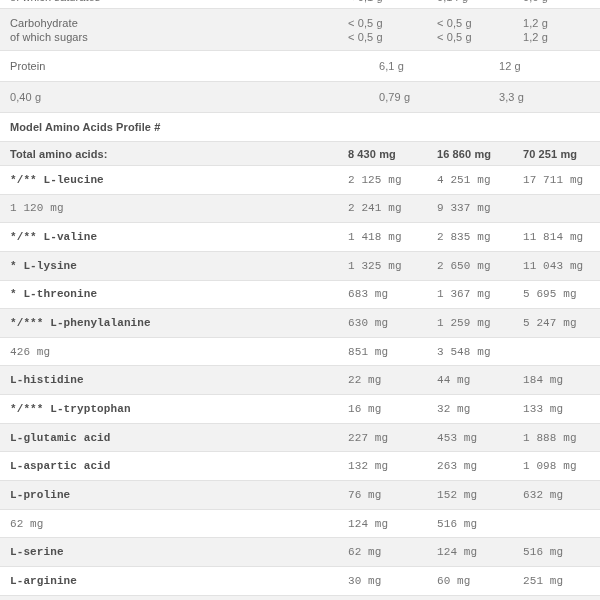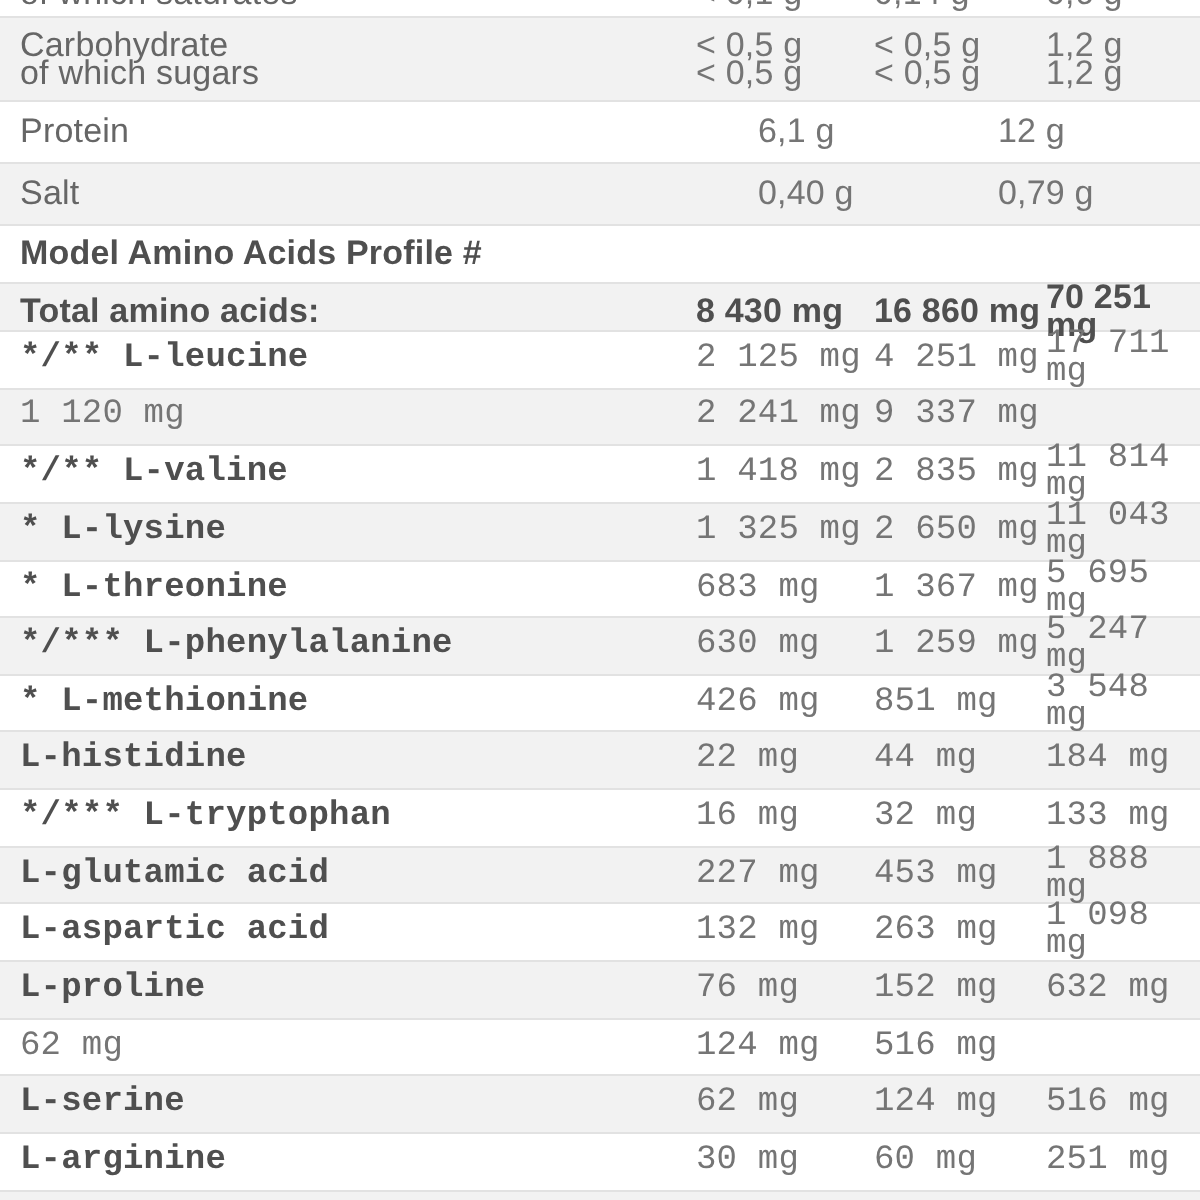--- a/index.html
+++ b/index.html
@@ -18,21 +18,21 @@
   .ntable {
     width: 600px;
   }
   .row {
     display: grid;
     grid-template-columns: 338px 89px 86px 1fr;
     align-items: center;
     padding-left: 10px;
     box-sizing: border-box;
     border-bottom: 1px solid #e2e2e2;
-    font-size: 17px;
+    font-size: 11px;
     line-height: 14px;
     color: #666666;
     background: #ffffff;
     letter-spacing: 0.1px;
   }
   .row.shaded { background: #f2f2f2; }
 
   .row .label { color: #666666; }
   .row .val   { color: #757575; }
 
@@ -86,21 +86,20 @@
           <div>1,2 g</div>
         </div>
       </div>
       <div class="row nutrient">
         <div class="label">Protein</div>
         <div class="val">6,1 g</div>
         <div class="val">12 g</div>
         <div class="val">51 g</div>
       </div>
       <div class="row nutrient shaded">
-        <div class="label">Salt</div>
         <div class="val">0,40 g</div>
         <div class="val">0,79 g</div>
         <div class="val">3,3 g</div>
       </div>
       <div class="row section">
         <div class="label">Model Amino Acids Profile #</div>
         <div class="val"></div>
         <div class="val"></div>
         <div class="val"></div>
       </div>
@@ -139,21 +138,20 @@
         <div class="val">1 367 mg</div>
         <div class="val">5 695 mg</div>
       </div>
       <div class="row amino shaded">
         <div class="label">*/*** L-phenylalanine</div>
         <div class="val">630 mg</div>
         <div class="val">1 259 mg</div>
         <div class="val">5 247 mg</div>
       </div>
       <div class="row amino">
-        <div class="label">* L-methionine</div>
         <div class="val">426 mg</div>
         <div class="val">851 mg</div>
         <div class="val">3 548 mg</div>
       </div>
       <div class="row amino shaded">
         <div class="label">L-histidine</div>
         <div class="val">22 mg</div>
         <div class="val">44 mg</div>
         <div class="val">184 mg</div>
       </div>

